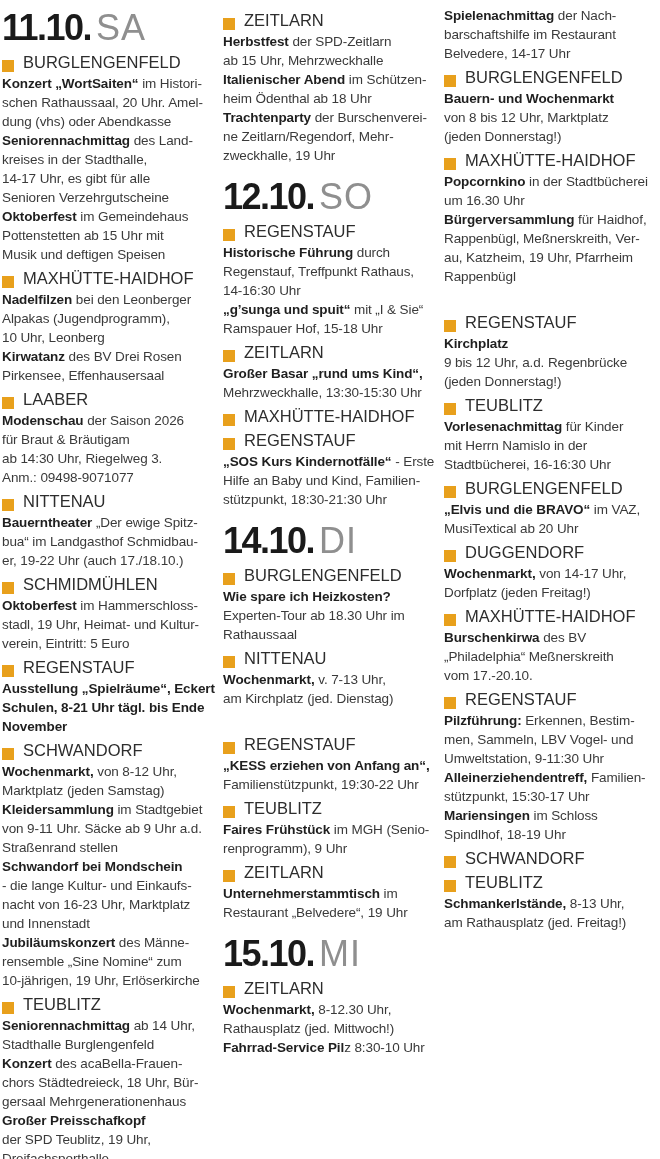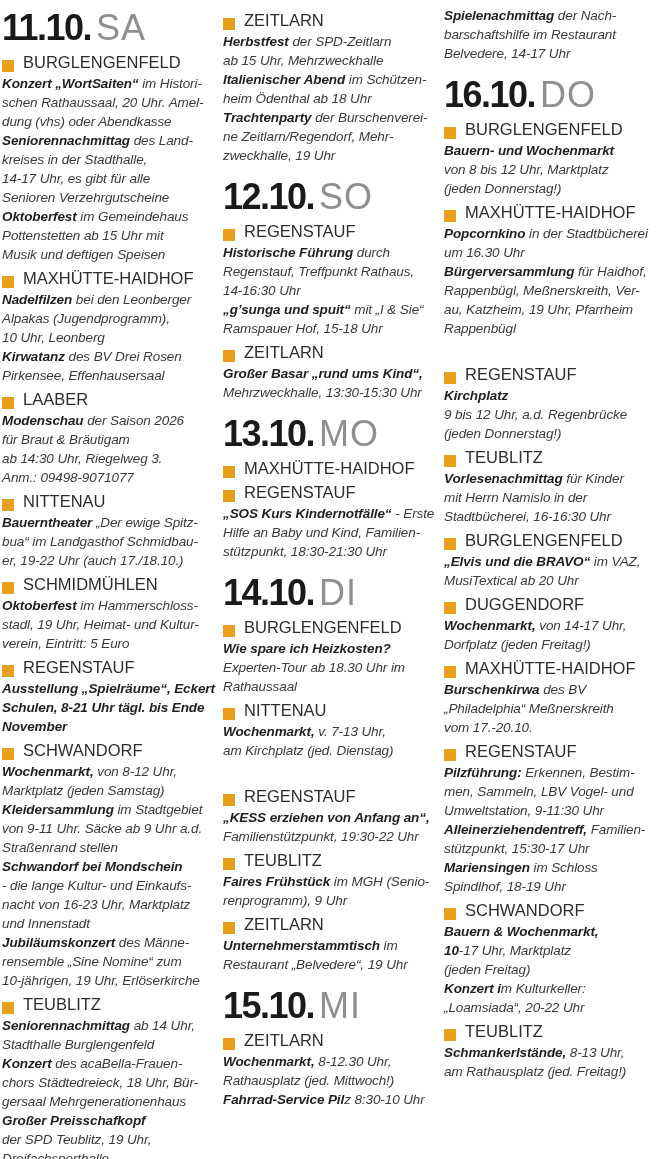--- a/index.html
+++ b/index.html
@@ -29,21 +29,21 @@
     display:flex;align-items:flex-end;gap:9px;
     margin:5px 0 2px;
     font-size:16.5px;line-height:19px;
     color:var(--town-color,#2d2d2d);
   }
   .bullet{width:12px;height:12px;background:var(--accent,#e8a01c);flex:0 0 12px;}
   .events{
     margin:0;
     font-size:13.5px;line-height:19px;
     color:var(--body-text,#3a3a3a);
-    white-space:pre-line;letter-spacing:-0.1px;font-style:italic;
+    white-space:pre-line;letter-spacing:-0.1px;
   }
   .events strong{color:var(--bold-text,#1f1f1f);}
   .spacer{height:22px;}
 </style>
 </head>
 <body>
 
 <div class="page">
   <div class="col">
       <div class="date-block"><span class="date-num">11.10.</span><span class="date-wd">SA</span></div>
@@ -98,21 +98,20 @@
       <div class="sec-h">
         <span class="bullet"></span>
         <span class="town">REGENSTAUF</span>
       </div>
       <p class="events"><strong>Historische Führung</strong> durch<br>Regenstauf, Treffpunkt Rathaus,<br>14-16:30 Uhr<br><strong>„g’sunga und spuit“</strong> mit „I &amp; Sie“<br>Ramspauer Hof, 15-18 Uhr</p>
       <div class="sec-h">
         <span class="bullet"></span>
         <span class="town">ZEITLARN</span>
       </div>
       <p class="events"><strong>Großer Basar „rund ums Kind“,</strong><br>Mehrzweckhalle, 13:30-15:30 Uhr</p>
-      <div class="date-block"><span class="date-num">13.10.</span><span class="date-wd">MO</span></div>
       <div class="sec-h">
         <span class="bullet"></span>
         <span class="town">MAXHÜTTE-HAIDHOF</span>
       </div>
       <div class="sec-h">
         <span class="bullet"></span>
         <span class="town">REGENSTAUF</span>
       </div>
       <p class="events"><strong>„SOS Kurs Kindernotfälle“</strong> - Erste<br>Hilfe an Baby und Kind, Familien-<br>stützpunkt, 18:30-21:30 Uhr</p>
       <div class="date-block"><span class="date-num">14.10.</span><span class="date-wd">DI</span></div>
@@ -144,21 +143,20 @@
       <p class="events"><strong>Unternehmerstammtisch</strong> im<br>Restaurant „Belvedere“, 19 Uhr</p>
       <div class="date-block"><span class="date-num">15.10.</span><span class="date-wd">MI</span></div>
       <div class="sec-h">
         <span class="bullet"></span>
         <span class="town">ZEITLARN</span>
       </div>
       <p class="events"><strong>Wochenmarkt,</strong> 8-12.30 Uhr,<br>Rathausplatz (jed. Mittwoch!)<br><strong>Fahrrad-Service Pil</strong>z 8:30-10 Uhr</p>
     </div>
   <div class="col">
       <p class="events"><strong>Spielenachmittag</strong> der Nach-<br>barschaftshilfe im Restaurant<br>Belvedere, 14-17 Uhr</p>
-      <div class="date-block"><span class="date-num">16.10.</span><span class="date-wd">DO</span></div>
       <div class="sec-h">
         <span class="bullet"></span>
         <span class="town">BURGLENGENFELD</span>
       </div>
       <p class="events"><strong>Bauern- und Wochenmarkt</strong><br>von 8 bis 12 Uhr, Marktplatz<br>(jeden Donnerstag!)</p>
       <div class="sec-h">
         <span class="bullet"></span>
         <span class="town">MAXHÜTTE-HAIDHOF</span>
       </div>
       <p class="events"><strong>Popcornkino</strong> in der Stadtbücherei<br>um 16.30 Uhr<br><strong>Bürgerversammlung</strong> für Haidhof,<br>Rappenbügl, Meßnerskreith, Ver-<br>au, Katzheim, 19 Uhr, Pfarrheim<br>Rappenbügl</p>
@@ -190,20 +188,19 @@
       <p class="events"><strong>Burschenkirwa</strong> des BV<br>„Philadelphia“ Meßnerskreith<br>vom 17.-20.10.</p>
       <div class="sec-h">
         <span class="bullet"></span>
         <span class="town">REGENSTAUF</span>
       </div>
       <p class="events"><strong>Pilzführung:</strong> Erkennen, Bestim-<br>men, Sammeln, LBV Vogel- und<br>Umweltstation, 9-11:30 Uhr<br><strong>Alleinerziehendentreff,</strong> Familien-<br>stützpunkt, 15:30-17 Uhr<br><strong>Mariensingen</strong> im Schloss<br>Spindlhof, 18-19 Uhr</p>
       <div class="sec-h">
         <span class="bullet"></span>
         <span class="town">SCHWANDORF</span>
       </div>
-      <p class="events"><strong>Bauern &amp; Wochenmarkt,</strong><br><strong>10</strong>-17 Uhr, Marktplatz<br>(jeden Freitag)<br><strong>Konzert i</strong>m Kulturkeller:<br>„Loamsiada“, 20-22 Uhr</p>
       <div class="sec-h">
         <span class="bullet"></span>
         <span class="town">TEUBLITZ</span>
       </div>
       <p class="events"><strong>Schmankerlstände,</strong> 8-13 Uhr,<br>am Rathausplatz (jed. Freitag!)</p>
     </div>
 </div>
 
 </body></html>

